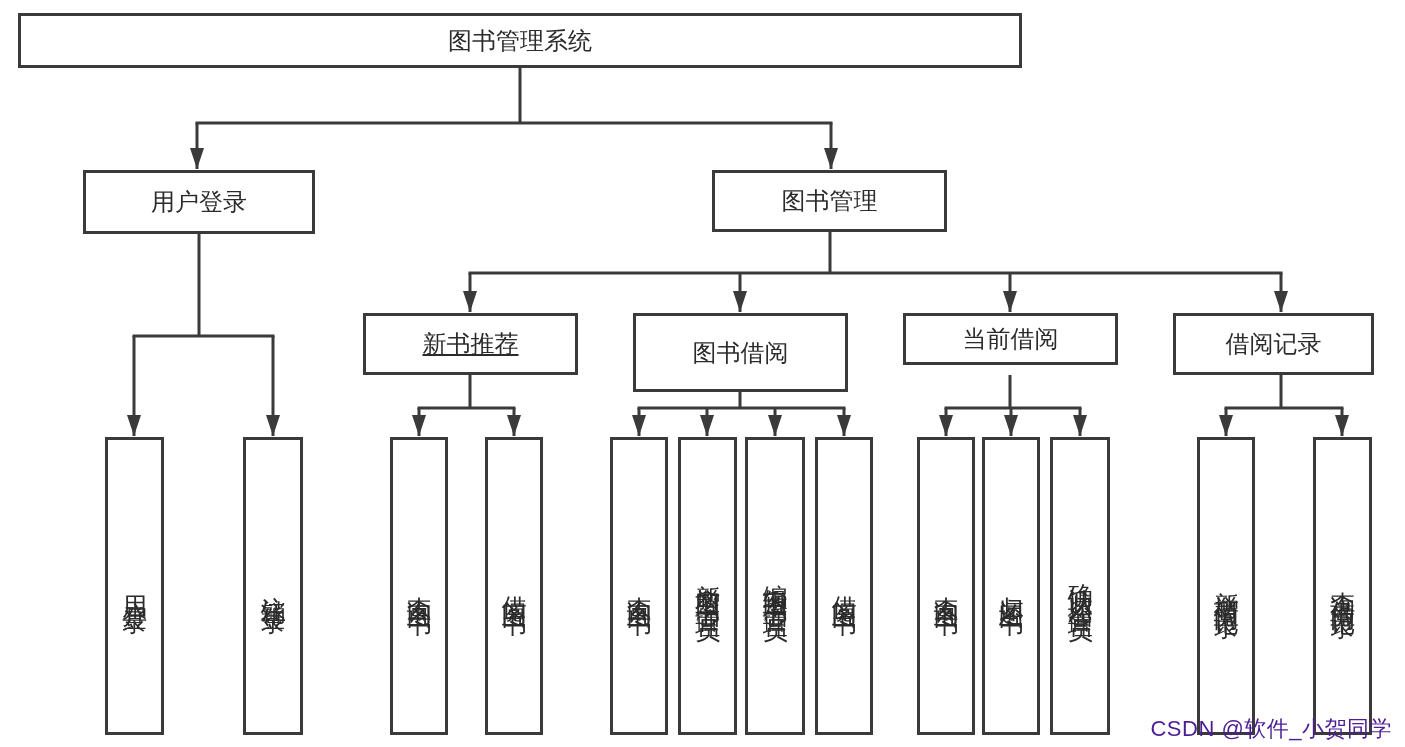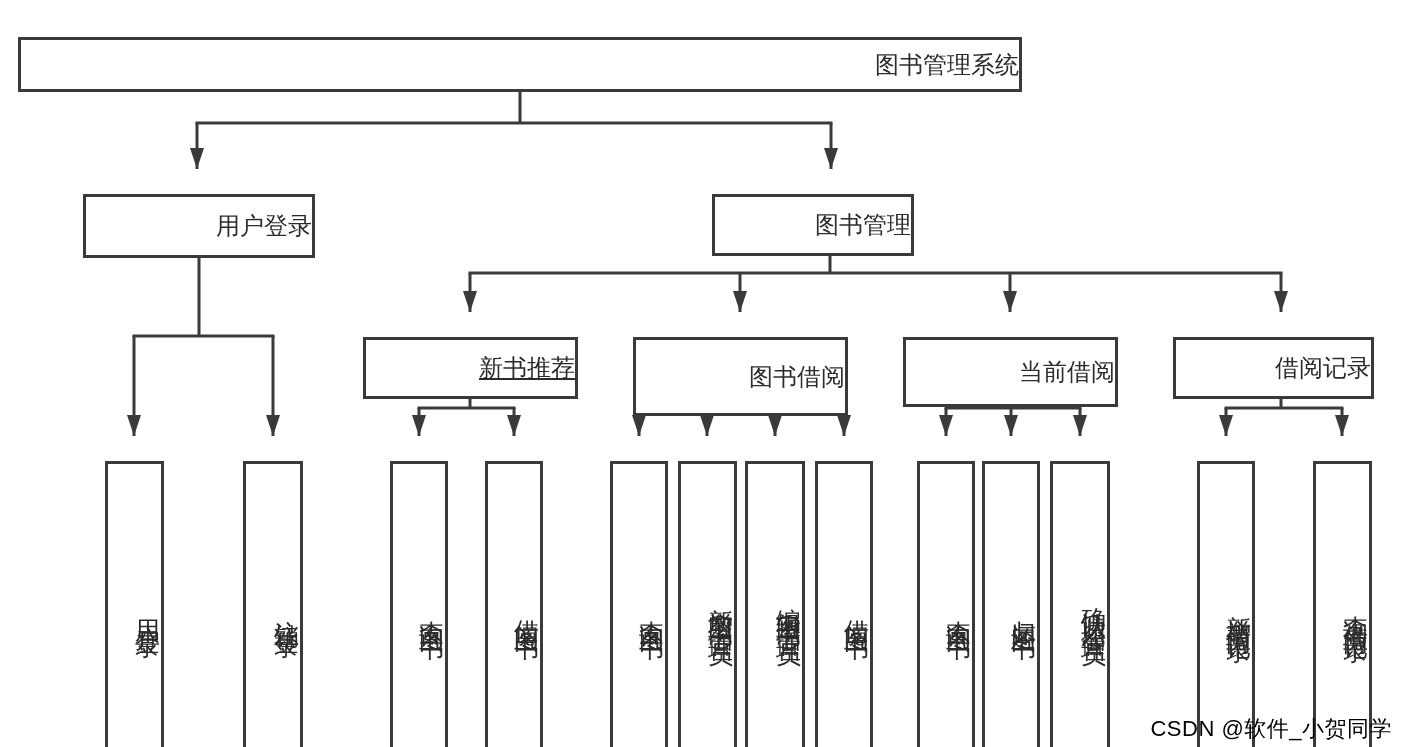--- a/index.html
+++ b/index.html
@@ -10,39 +10,38 @@
     font-family:"Liberation Sans","DejaVu Sans",sans-serif;
     color:#2b2b2b;
     overflow:hidden;
   }
   svg.connectors { position:absolute; left:0; top:0; width:1405px; height:747px; }
   .node {
     position:absolute;
     background:#ffffff;
     border:3px solid #3a3a3a;
     box-sizing:border-box;
-    display:flex; align-items:center; justify-content:flex-end;
+    display:flex; align-items:center; justify-content:center;
     font-size:24px;
     white-space:nowrap;
-    margin-top:24px;
   }
   .node span { line-height:1; }
   .node.v span {
     writing-mode:vertical-rl;
     text-orientation:mixed;
     font-size:25px;
     letter-spacing:5px;
     line-height:1.1;
     white-space:nowrap;
   }
   .watermark {
     position:absolute;
     right:13px; bottom:3px;
     font-size:22px;
-    color:#000000;
+    color:#4c1d95;
     letter-spacing:0.5px;
   }
 </style>
 </head>
 <body>
 
 <div class="stage">
 
   <svg class="connectors" viewBox="0 0 1405 747" fill="none">
     <defs>
@@ -87,31 +86,31 @@
     </g>
   </svg>
 
   <div class="node" style="left:18px; top:13px; width:1004px; height:55px;">
     <span>图书管理系统</span>
   </div>
 
   <div class="node" style="left:83px; top:170px; width:232px; height:64px;">
     <span>用户登录</span>
   </div>
-  <div class="node" style="left:712px; top:170px; width:202px; height:62px;">
+  <div class="node" style="left:712px; top:170px; width:235px; height:62px;">
     <span>图书管理</span>
   </div>
 
   <div class="node" style="left:363px; top:313px; width:215px; height:62px;text-decoration:underline;">
     <span>新书推荐</span>
   </div>
   <div class="node" style="left:633px; top:313px; width:215px; height:79px;">
     <span>图书借阅</span>
   </div>
-  <div class="node" style="left:903px; top:313px; width:215px; height:70px;">
+  <div class="node" style="left:903px; top:313px; width:215px; height:52px;">
     <span>当前借阅</span>
   </div>
   <div class="node" style="left:1173px; top:313px; width:201px; height:62px;">
     <span>借阅记录</span>
   </div>
 
   <div class="node v" style="left:105px; top:437px; width:59px; height:298px;">
     <span>用户登录</span>
   </div>
   <div class="node v" style="left:243px; top:437px; width:60px; height:298px;">

